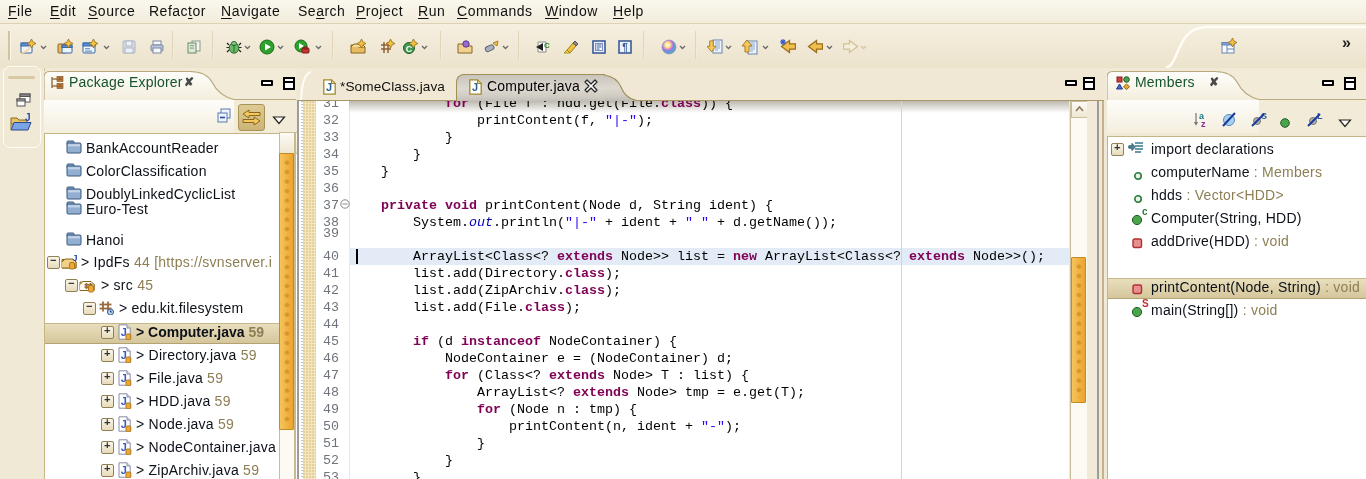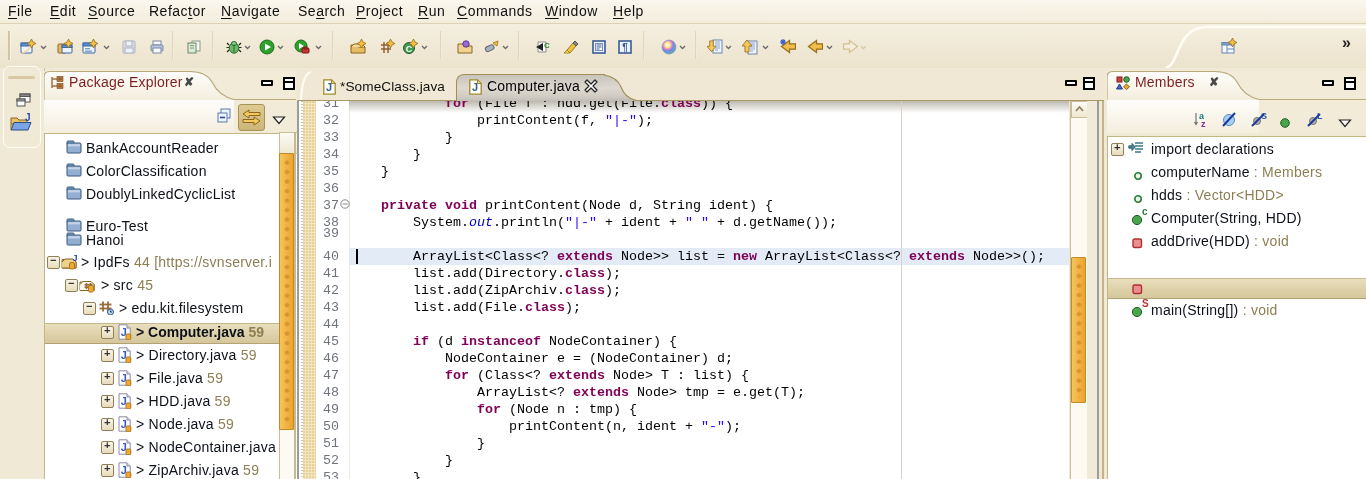--- a/index.html
+++ b/index.html
@@ -13,21 +13,21 @@
 
 #toolbar{position:absolute;left:0;top:24px;width:1366px;height:44px;
  background:linear-gradient(#f5efe0,#ece3cc)}
 .tsep{position:absolute;top:7px;width:2px;height:28px;
  background:linear-gradient(90deg,#d8cba8,#faf6ea)}
 .chev{position:absolute;top:21px;width:7px;height:5px}
 .chev svg{display:block}
 .ti{position:absolute;top:15px;width:16px;height:16px}
 .ti svg{display:block}
 
-.vtitle{font-size:14px;color:#7f1d1d;letter-spacing:.2px}
+.vtitle{font-size:14px;color:#14532d;letter-spacing:.2px}
 .vx{font-family:"Liberation Sans";font-weight:bold;font-size:12px;color:#4a4a4a}
 .minbtn{position:absolute;width:13px;height:13px}
 .minbtn .b1{position:absolute;left:0;top:2px;width:8px;height:2px;border:2px solid #000;background:#fff;border-radius:1px}
 .maxbtn{position:absolute;width:13px;height:13px}
 .maxbtn .b1{position:absolute;left:0;top:0;width:8px;height:9px;border:2px solid #000;background:#fff}
 .maxbtn .b2{position:absolute;left:2px;top:3.5px;width:8px;height:2px;background:#000}
 
 .row{position:absolute;height:23px;display:flex;align-items:center;font-size:14px;color:#0c1018;white-space:nowrap;letter-spacing:.25px}
 .dim{color:#8d7e54}
 .exp{position:absolute;width:11px;height:11px;border:1px solid #8f8057;border-radius:2px;
@@ -412,21 +412,21 @@
       <span class="abs" style="left:42px;top:2.5px">ColorClassification</span>
     </div>
 <div class="row" style="left:0;top:113px;width:252px">
       <span class="abs" style="left:22px;top:3px;width:16px;height:14px"><svg width="16" height="14" viewBox="0 0 16 14">
           <rect x="1" y="1" width="7" height="4" rx="1" fill="#8aa8cc" stroke="#3a5a80"></rect>
           <rect x="1" y="3" width="14" height="10" rx="1" fill="#92aed0" stroke="#3a5a80"></rect>
           <rect x="2" y="4.2" width="12" height="2.2" fill="#c4d4e8"></rect>
         </svg></span>
       <span class="abs" style="left:42px;top:2.5px">DoublyLinkedCyclicList</span>
     </div>
-<div class="row" style="left:0;top:145px;width:214px">
+<div class="row" style="left:0;top:128px;width:214px">
       <span class="abs" style="left:22px;top:3px;width:16px;height:14px"><svg width="16" height="14" viewBox="0 0 16 14">
           <rect x="1" y="1" width="7" height="4" rx="1" fill="#8aa8cc" stroke="#3a5a80"></rect>
           <rect x="1" y="3" width="14" height="10" rx="1" fill="#92aed0" stroke="#3a5a80"></rect>
           <rect x="2" y="4.2" width="12" height="2.2" fill="#c4d4e8"></rect>
         </svg></span>
       <span class="abs" style="left:42px;top:2.5px">Euro-Test</span>
     </div>
 <div class="row" style="left:0;top:159px;width:252px">
       <span class="abs" style="left:22px;top:3px;width:16px;height:14px"><svg width="16" height="14" viewBox="0 0 16 14">
           <rect x="1" y="1" width="7" height="4" rx="1" fill="#8aa8cc" stroke="#3a5a80"></rect>
@@ -768,20 +768,21 @@
 <div class="row" style="left:0;top:160px;width:259px">
       <span class="abs" style="left:25px;top:6px;width:11px;height:11px"><svg width="11" height="11" viewBox="0 0 11 11">
           <rect x="1" y="1" width="8.5" height="8.5" rx="1.5" fill="#e89090" stroke="#b03030" stroke-width="1.4"></rect>
         </svg></span>
       <span class="abs" style="left:44px;top:2.5px">addDrive(HDD) <span class="dim">: void</span></span>
     </div>
 <div class="row" style="left:0;top:206px;width:259px">
       <span class="abs" style="left:25px;top:6px;width:11px;height:11px"><svg width="11" height="11" viewBox="0 0 11 11">
           <rect x="1" y="1" width="8.5" height="8.5" rx="1.5" fill="#e89090" stroke="#b03030" stroke-width="1.4"></rect>
         </svg></span>
+      <span class="abs" style="left:44px;top:2.5px">printContent(Node, String) <span class="dim">: void</span></span>
     </div>
 <div class="row" style="left:0;top:229px;width:259px">
       <span class="abs" style="left:24px;top:6px;width:12px;height:12px"><svg width="12" height="12" viewBox="0 0 12 12">
           <circle cx="6" cy="6" r="4.6" fill="#4aa54a" stroke="#1f5a28"></circle>
         </svg></span>
       <span class="abs" style="left:35px;top:-1px;font-size:10px;font-weight:bold;color:#c03030">S</span>
       <span class="abs" style="left:44px;top:2.5px">main(String[]) <span class="dim">: void</span></span>
     </div>
 </div>
 

